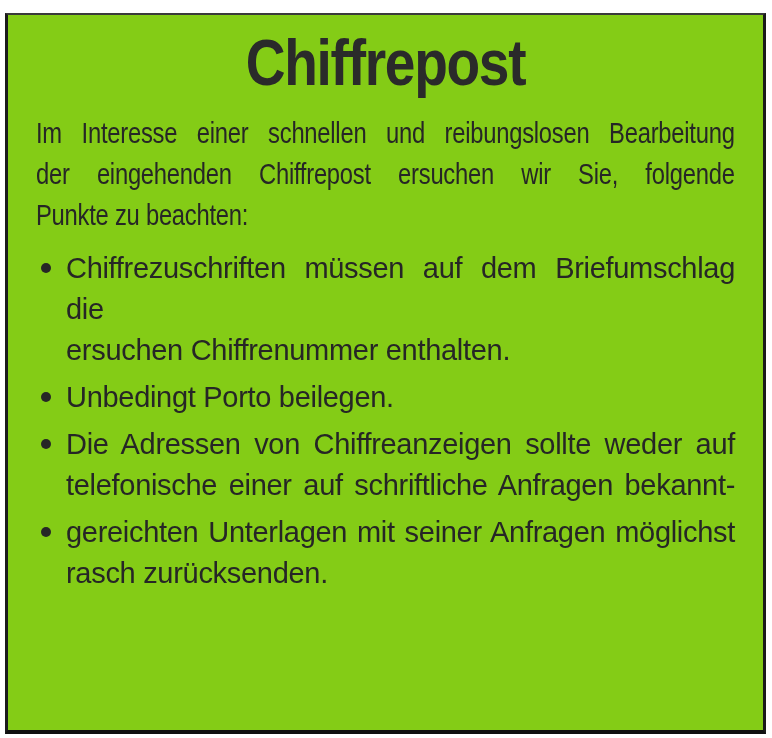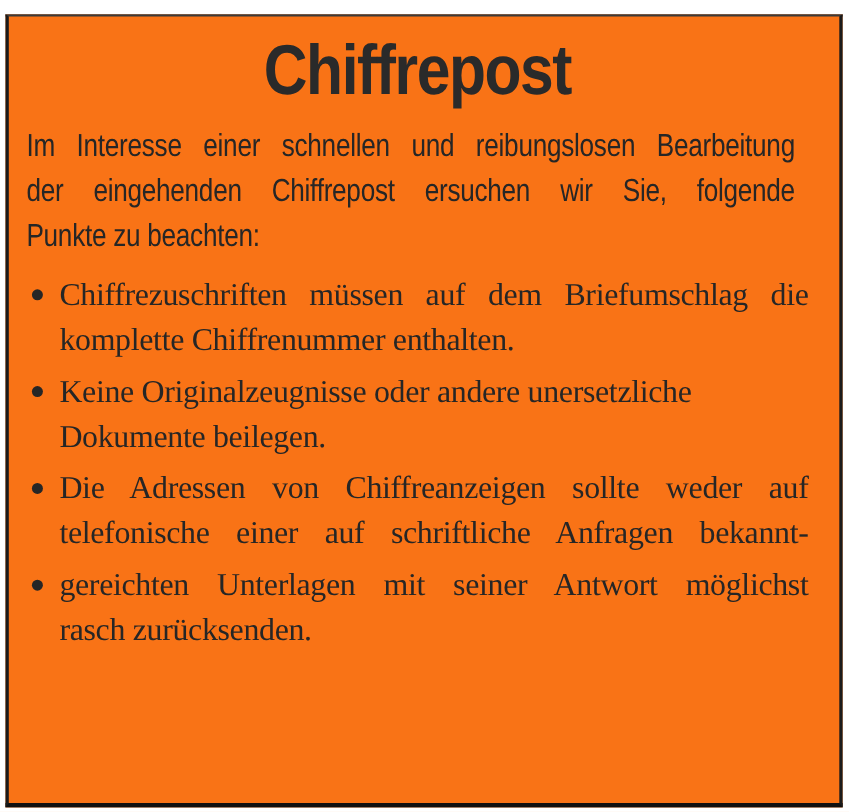--- a/index.html
+++ b/index.html
@@ -14,25 +14,25 @@
     font-family: "Liberation Sans", "DejaVu Sans", sans-serif;
     -webkit-font-smoothing: antialiased;
   }
   .panel {
     position: absolute;
     left: 5px;
     top: 13px;
     right: 6px;
     bottom: 4px;
     box-sizing: border-box;
-    background: #f97316;
+    background: #84cc16;
     border-style: solid;
     border-width: 2px 3px 4px 3px;
     border-color: #3a3a3a #1b1b1b #101010 #1b1b1b;
-    padding: 12px 28px 0 16px;
+    padding: 12px 28px 0 28px;
     color: #262626;
     overflow: hidden;
   }
   .title {
     margin: 0 0 14px 0;
     font-size: 64px;
     line-height: 72px;
     font-weight: 700;
     text-align: center;
     letter-spacing: -1.5px;
@@ -61,21 +61,20 @@
   .bullets {
     margin: 0;
     padding: 0;
     list-style: none;
     font-size: 29px;
     line-height: 41px;
   }
   .bullets li {
     display: flex;
     margin-bottom: 6px;
-    font-family: Liberation Serif, serif;
   }
   .marker {
     flex: 0 0 30px;
     width: 30px;
     position: relative;
   }
   .marker .dot {
     position: absolute;
     left: 5px;
     top: 15px;
@@ -110,56 +109,55 @@
 
   <ul class="bullets">
 
     <li>
       <span class="marker">
           <span class="dot"></span>
         </span>
       <span class="txt">
         <span class="cond-inner">
           <span class="line fill">Chiffrezuschriften müssen auf dem Briefumschlag die</span>
-          <span class="line">komplette Chiffrenummer enthalten.</span>
+          <span class="line">ersuchen Chiffrenummer enthalten.</span>
         </span>
       </span>
     </li>
-
 
     <li>
       <span class="marker">
           <span class="dot"></span>
         </span>
       <span class="txt">
         <span class="cond-inner">
-          <span class="line">Keine Originalzeugnisse oder andere unersetzliche</span>
-          <span class="line">Dokumente beilegen.</span>
+          <span class="line">Unbedingt Porto beilegen.</span>
         </span>
       </span>
     </li>
+
 
     <li>
       <span class="marker">
           <span class="dot"></span>
         </span>
       <span class="txt">
         <span class="cond-inner">
           <span class="line fill">Die Adressen von Chiffreanzeigen sollte weder auf</span>
           <span class="line fill">telefonische einer auf schriftliche Anfragen bekannt-</span>
         </span>
       </span>
     </li>
 
     <li>
       <span class="marker">
           <span class="dot"></span>
         </span>
       <span class="txt">
         <span class="cond-inner">
-          <span class="line fill">gereichten Unterlagen mit seiner Antwort möglichst</span>
+          <span class="line fill">gereichten Unterlagen mit seiner Anfragen möglichst</span>
           <span class="line">rasch zurücksenden.</span>
         </span>
       </span>
     </li>
 
   </ul>
 </div>
 
 </body></html>

